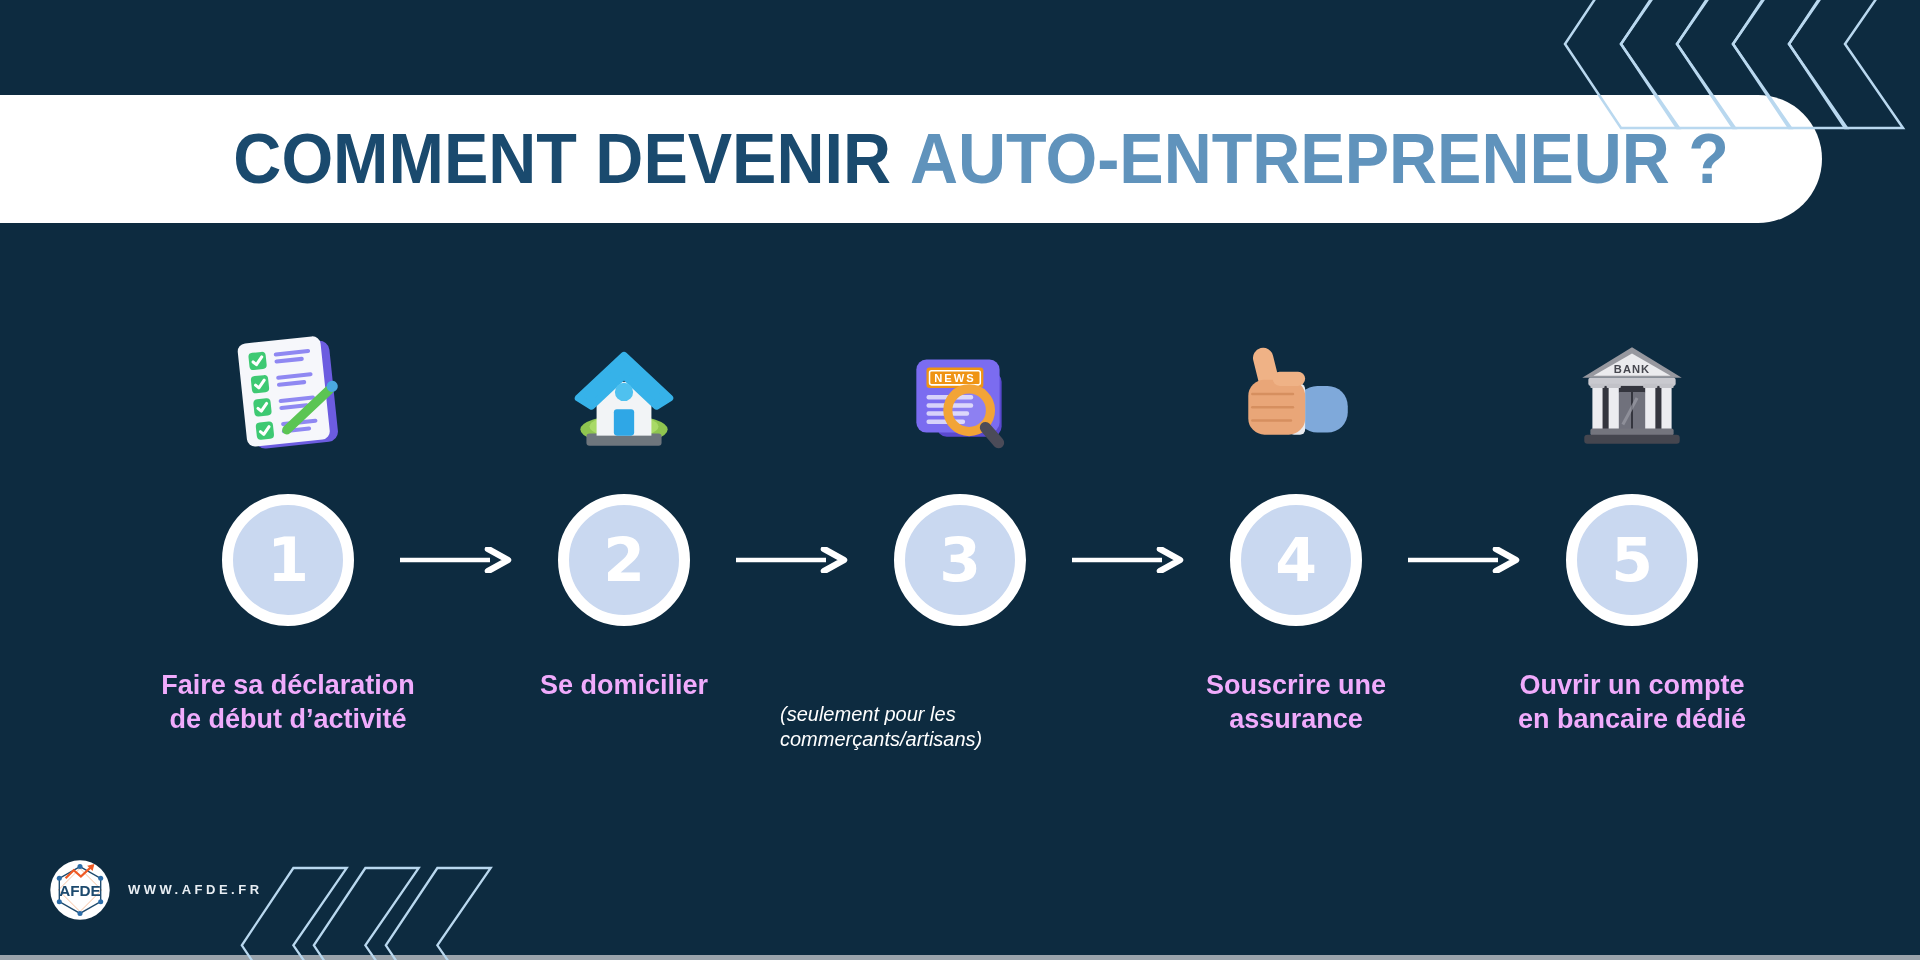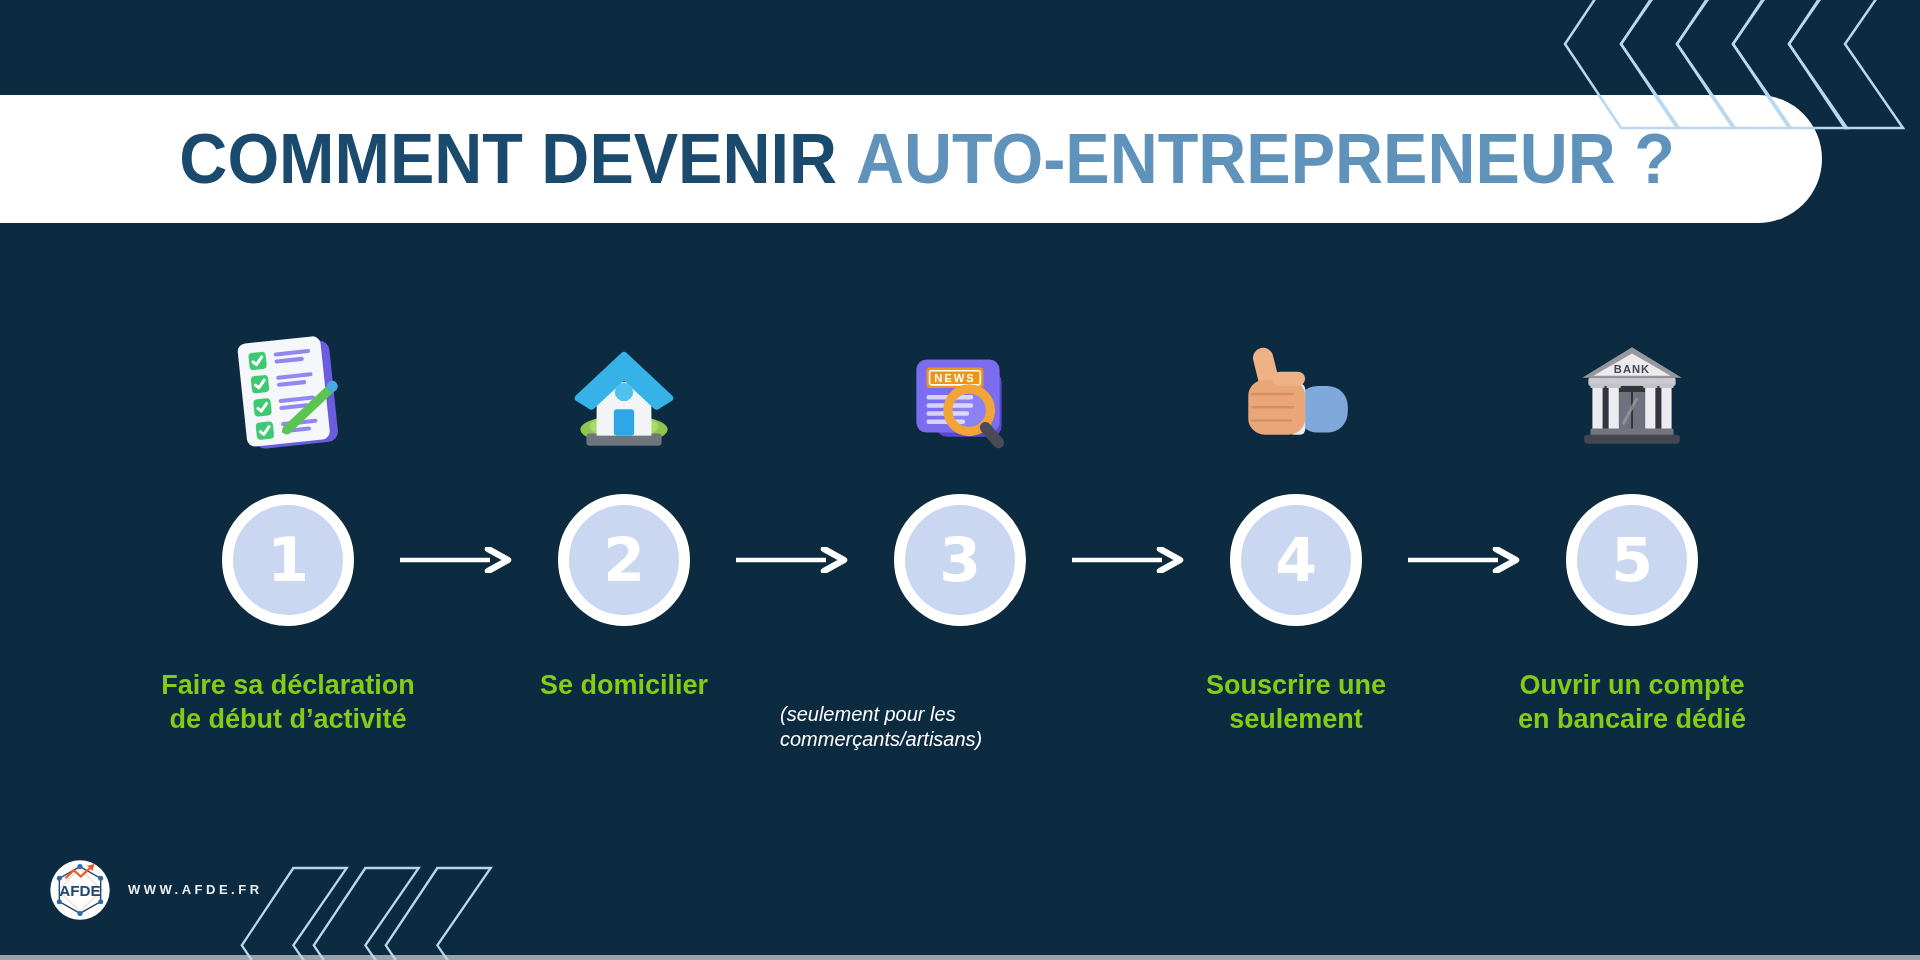--- a/index.html
+++ b/index.html
@@ -1,41 +1,41 @@
 <!DOCTYPE html>
 <html><head>
 <meta charset="utf-8">
 <style>
   html,body{margin:0;padding:0;background:#0d2b40;}
   .canvas{position:relative;width:1920px;height:960px;background:#0d2b40;overflow:hidden;
           font-family:"Liberation Sans",sans-serif;}
 
   
   .banner{position:absolute;top:95px;left:0;width:1822px;height:128px;background:#ffffff;
-          border-radius:0 64px 64px 0;z-index:2;display:flex;align-items:center;justify-content:flex-start;
+          border-radius:0 64px 64px 0;z-index:2;display:flex;align-items:center;justify-content:center;
           padding-left:140px;box-sizing:border-box;}
   .title-line{display:inline-block;transform:scaleX(0.95);white-space:nowrap;
           font-size:70px;font-weight:900;letter-spacing:0px;line-height:1;}
   .title-primary{color:#1a4a6e;}
   .title-accent{color:#6093bc;margin-left:20px;}
 
   
   .chevrons-tr{position:absolute;top:0;right:0;width:400px;height:132px;z-index:3;}
   .chevrons-bl{position:absolute;left:210px;bottom:0;width:420px;height:100px;z-index:1;}
 
   
   .step{position:absolute;width:360px;top:0;height:960px;}
   .step .icon-wrap{position:absolute;top:326px;left:0;width:360px;height:134px;
           display:flex;align-items:center;justify-content:center;}
   .circle{position:absolute;top:494px;left:114px;width:132px;height:132px;border-radius:50%;
           background:#c9d8f0;border:11px solid #ffffff;box-sizing:border-box;
           display:flex;align-items:center;justify-content:center;}
   .circle .num{font-family:"DejaVu Sans",sans-serif;font-size:60px;font-weight:800;color:#ffffff;
           line-height:1;}
-  .step-label{position:absolute;top:668px;left:0;width:360px;text-align:center;color:#84cc16;
+  .step-label{position:absolute;top:668px;left:0;width:360px;text-align:center;color:#f0abfc;
           font-size:27px;line-height:34px;font-weight:600;white-space:pre-line;}
   .step-note{position:absolute;top:0;left:0;width:360px;text-align:left;color:#ffffff;
           font-size:20px;line-height:25px;font-weight:500;font-style:italic;white-space:pre-line;}
   .note-3{top:702px;}
   .note-5{top:738px;}
 
   .arrow{position:absolute;top:547px;width:116px;height:26px;}
 
   
   .logo{position:absolute;left:44px;top:854px;width:72px;height:72px;}
@@ -160,21 +160,21 @@
           <path d="M22 79 H62"></path>
           <path d="M22 92 H60"></path>
         </g>
         <rect x="42" y="44" width="32" height="14" rx="7" fill="#efb286"></rect>
       </svg>
     </div>
     <div class="circle">
       <span class="num">4</span>
     </div>
     <div class="step-label">Souscrire une
-seulement</div>
+assurance</div>
   </div>
 
   <div class="step" style="left:1452px;">
     <div class="icon-wrap">
       <svg width="132" height="132" viewBox="0 0 130 130">
         <polygon points="65,20 114,50 16,50" fill="#97989f"></polygon>
         <polygon points="65,26 103,48 27,48" fill="#ebebee"></polygon>
         <text x="65" y="45" text-anchor="middle" font-family="Liberation Sans, sans-serif" font-size="11" font-weight="bold" letter-spacing="1" fill="#46474f">BANK</text>
         <rect x="22" y="50" width="86" height="8" rx="2" fill="#c9c9cf"></rect>
         <rect x="32" y="58" width="66" height="44" fill="#34353e"></rect>

